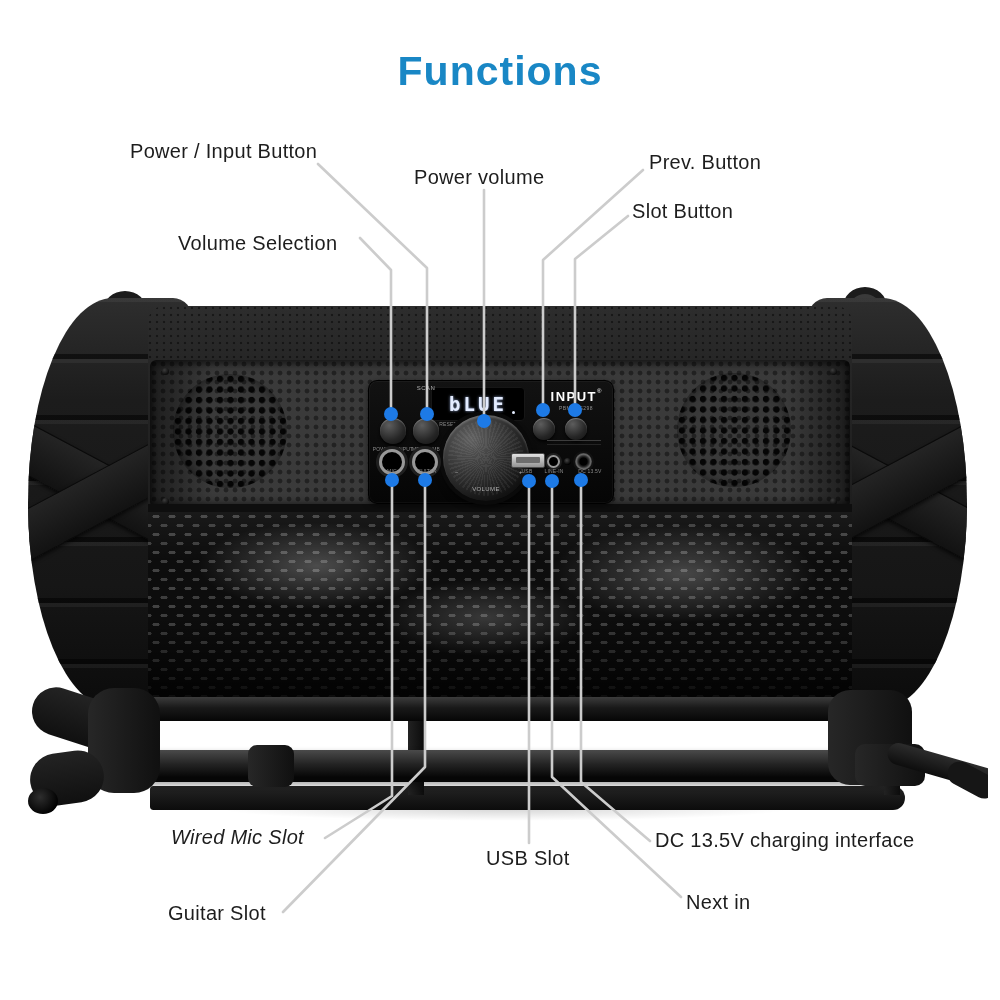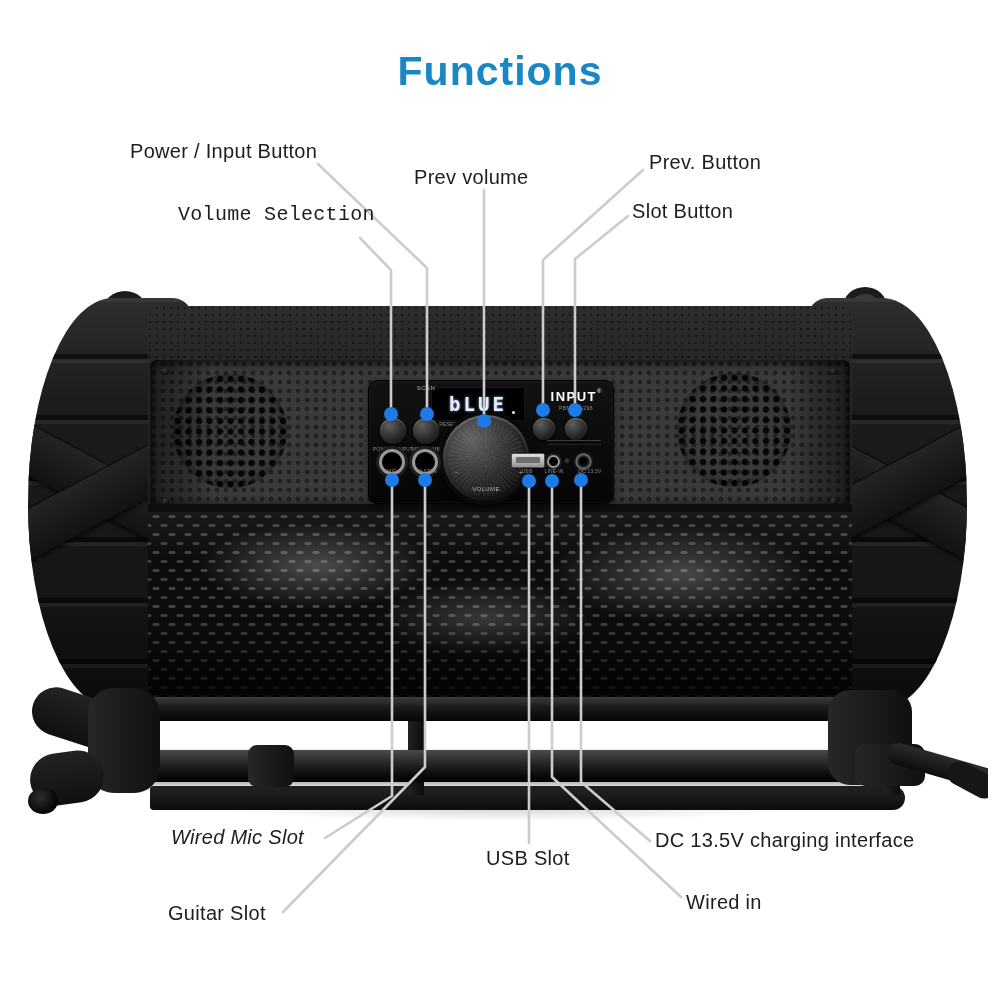--- a/index.html
+++ b/index.html
@@ -132,29 +132,29 @@
     background:#161616;transform:rotate(28deg);}
 </style>
 </head>
 <body>
 
 <div class="stage">
 
   <div class="title">Functions</div>
 
   <div class="lbl" style="left:130px;top:140px;">Power / Input Button</div>
-  <div class="lbl" style="left:178px;top:203px;font-family:Liberation Mono, monospace;">Volume Selection</div>
-  <div class="lbl" style="left:414px;top:166px;">Prev volume</div>
+  <div class="lbl" style="left:178px;top:232px;">Volume Selection</div>
+  <div class="lbl" style="left:414px;top:166px;">Power volume</div>
   <div class="lbl" style="left:649px;top:151px;">Prev. Button</div>
   <div class="lbl" style="left:632px;top:200px;">Slot Button</div>
   <div class="lbl" style="left:171px;top:826px;font-style:italic;">Wired Mic Slot</div>
   <div class="lbl" style="left:168px;top:902px;">Guitar Slot</div>
   <div class="lbl" style="left:486px;top:847px;">USB Slot</div>
   <div class="lbl" style="left:655px;top:829px;text-align:right;">DC 13.5V charging interface</div>
-  <div class="lbl" style="left:686px;top:891px;">Wired in</div>
+  <div class="lbl" style="left:686px;top:891px;">Next in</div>
 
   <div class="abs unit-shadow"></div>
   <div class="abs hook" style="left:103px;top:291px;"></div>
   <div class="abs hook" style="left:843px;top:287px;"></div>
 
   <div class="abs cap cap-left">
     <div class="strap s1"></div>
     <div class="strap s2"></div>
   </div>
   <div class="abs cap cap-right">

